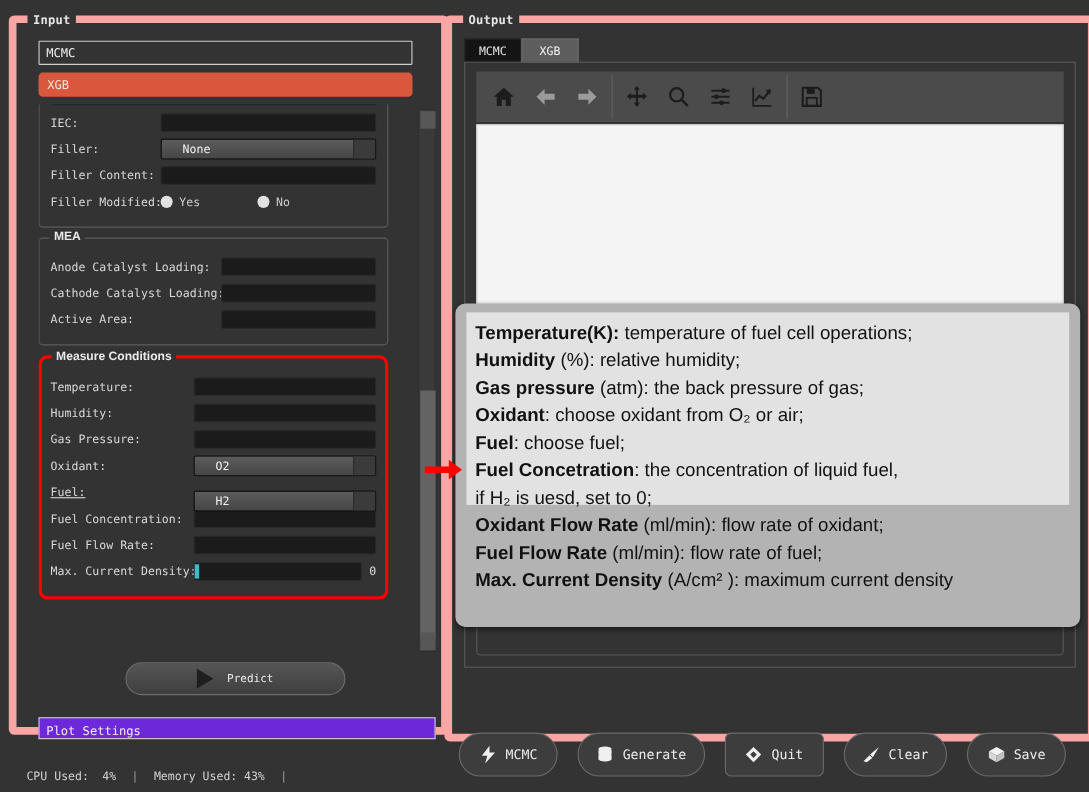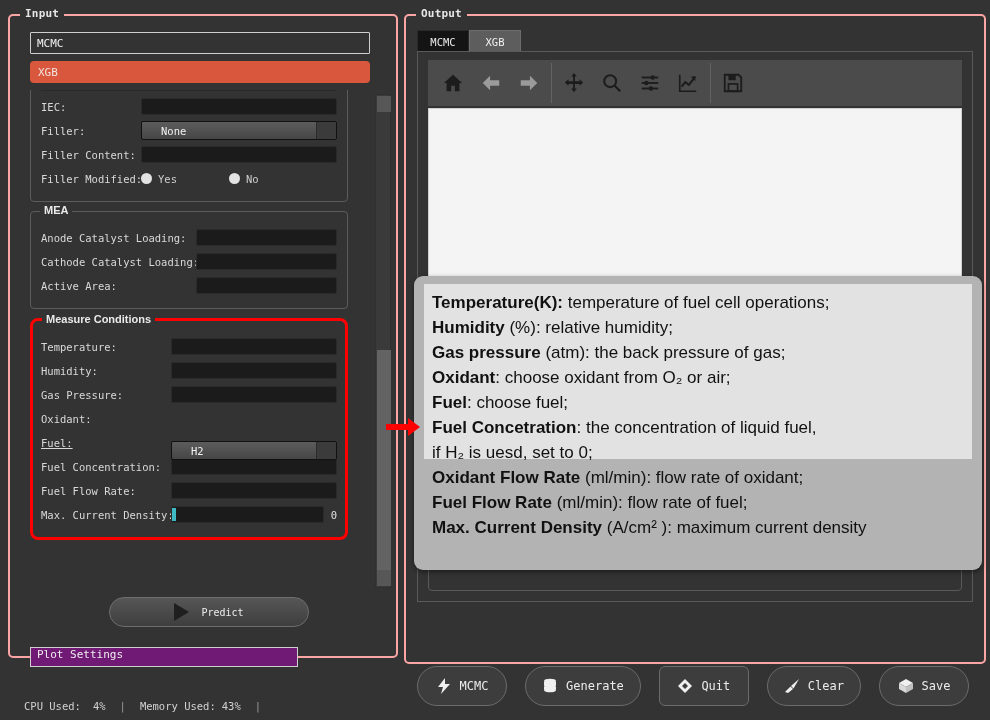--- a/index.html
+++ b/index.html
@@ -9,21 +9,21 @@
     font-family:"DejaVu Sans Mono","Liberation Mono",monospace;
     color:#d4d4d4;
     overflow:hidden;
     position:relative;
   }
   .app{position:absolute;inset:0;}
 
   
   .group{
     position:absolute;
-    border:2px solid #fca5a5;
+    border:7px solid #fca5a5;
     border-radius:5px;
   }
   .group > .legend{
     position:absolute;
     top:-9px;left:10px;
     background:#333333;
     padding:0 5px;
     font-size:11px;
     font-weight:bold;
     color:#e6e6e6;
@@ -131,23 +131,23 @@
     border:1px solid #6e6e6e;border-radius:15px;
     display:flex;align-items:center;justify-content:center;
     gap:12px;font-size:10px;color:#ededed;
     box-sizing:border-box;
   }
   .play-tri{
     width:0;height:0;border-left:15px solid #1f1f1f;
     border-top:9px solid transparent;border-bottom:9px solid transparent;
   }
   .plot-settings{
-    position:absolute;left:20px;top:631px;width:268px;height:20px;
-    background:#701a75;border:1px solid #cfcfcf;
-    display:flex;align-items:flex-start;padding:0 6px;
+    position:absolute;left:20px;top:631px;width:361px;height:20px;
+    background:#6d28d9;border:1px solid #cfcfcf;
+    display:flex;align-items:flex-end;padding:0 6px;
     font-size:11px;color:#eee;box-sizing:border-box;
   }
 
   
   .statusbar{
     position:absolute;left:0;bottom:0;width:400px;height:28px;
     display:flex;align-items:center;font-size:10.5px;color:#d2d2d2;margin-left:16px;
   }
   .statusbar .seg{margin-left:8px;}
   .statusbar .sep{margin:0 14px;color:#9a9a9a;}
@@ -332,20 +332,24 @@
             </div>
           </div>
           <div class="row">
             <div class="lbl" style="width:130px;">Gas Pressure:</div>
             <div class="field" style="flex:1;">
               <span></span>
             </div>
           </div>
           <div class="row">
             <div class="lbl" style="width:130px;">Oxidant:</div>
+            <div class="combo" style="flex:1;">
+              <span>O2</span>
+              <span class="arrowbox"></span>
+            </div>
           </div>
           <div class="row">
             <div class="lbl" style="width:130px;text-decoration:underline;">Fuel:</div>
             <div class="combo" style="flex:1;margin-top:16px;">
               <span>H2</span>
               <span class="arrowbox"></span>
             </div>
           </div>
           <div class="row">
             <div class="lbl" style="width:130px;">Fuel Concentration:</div>

